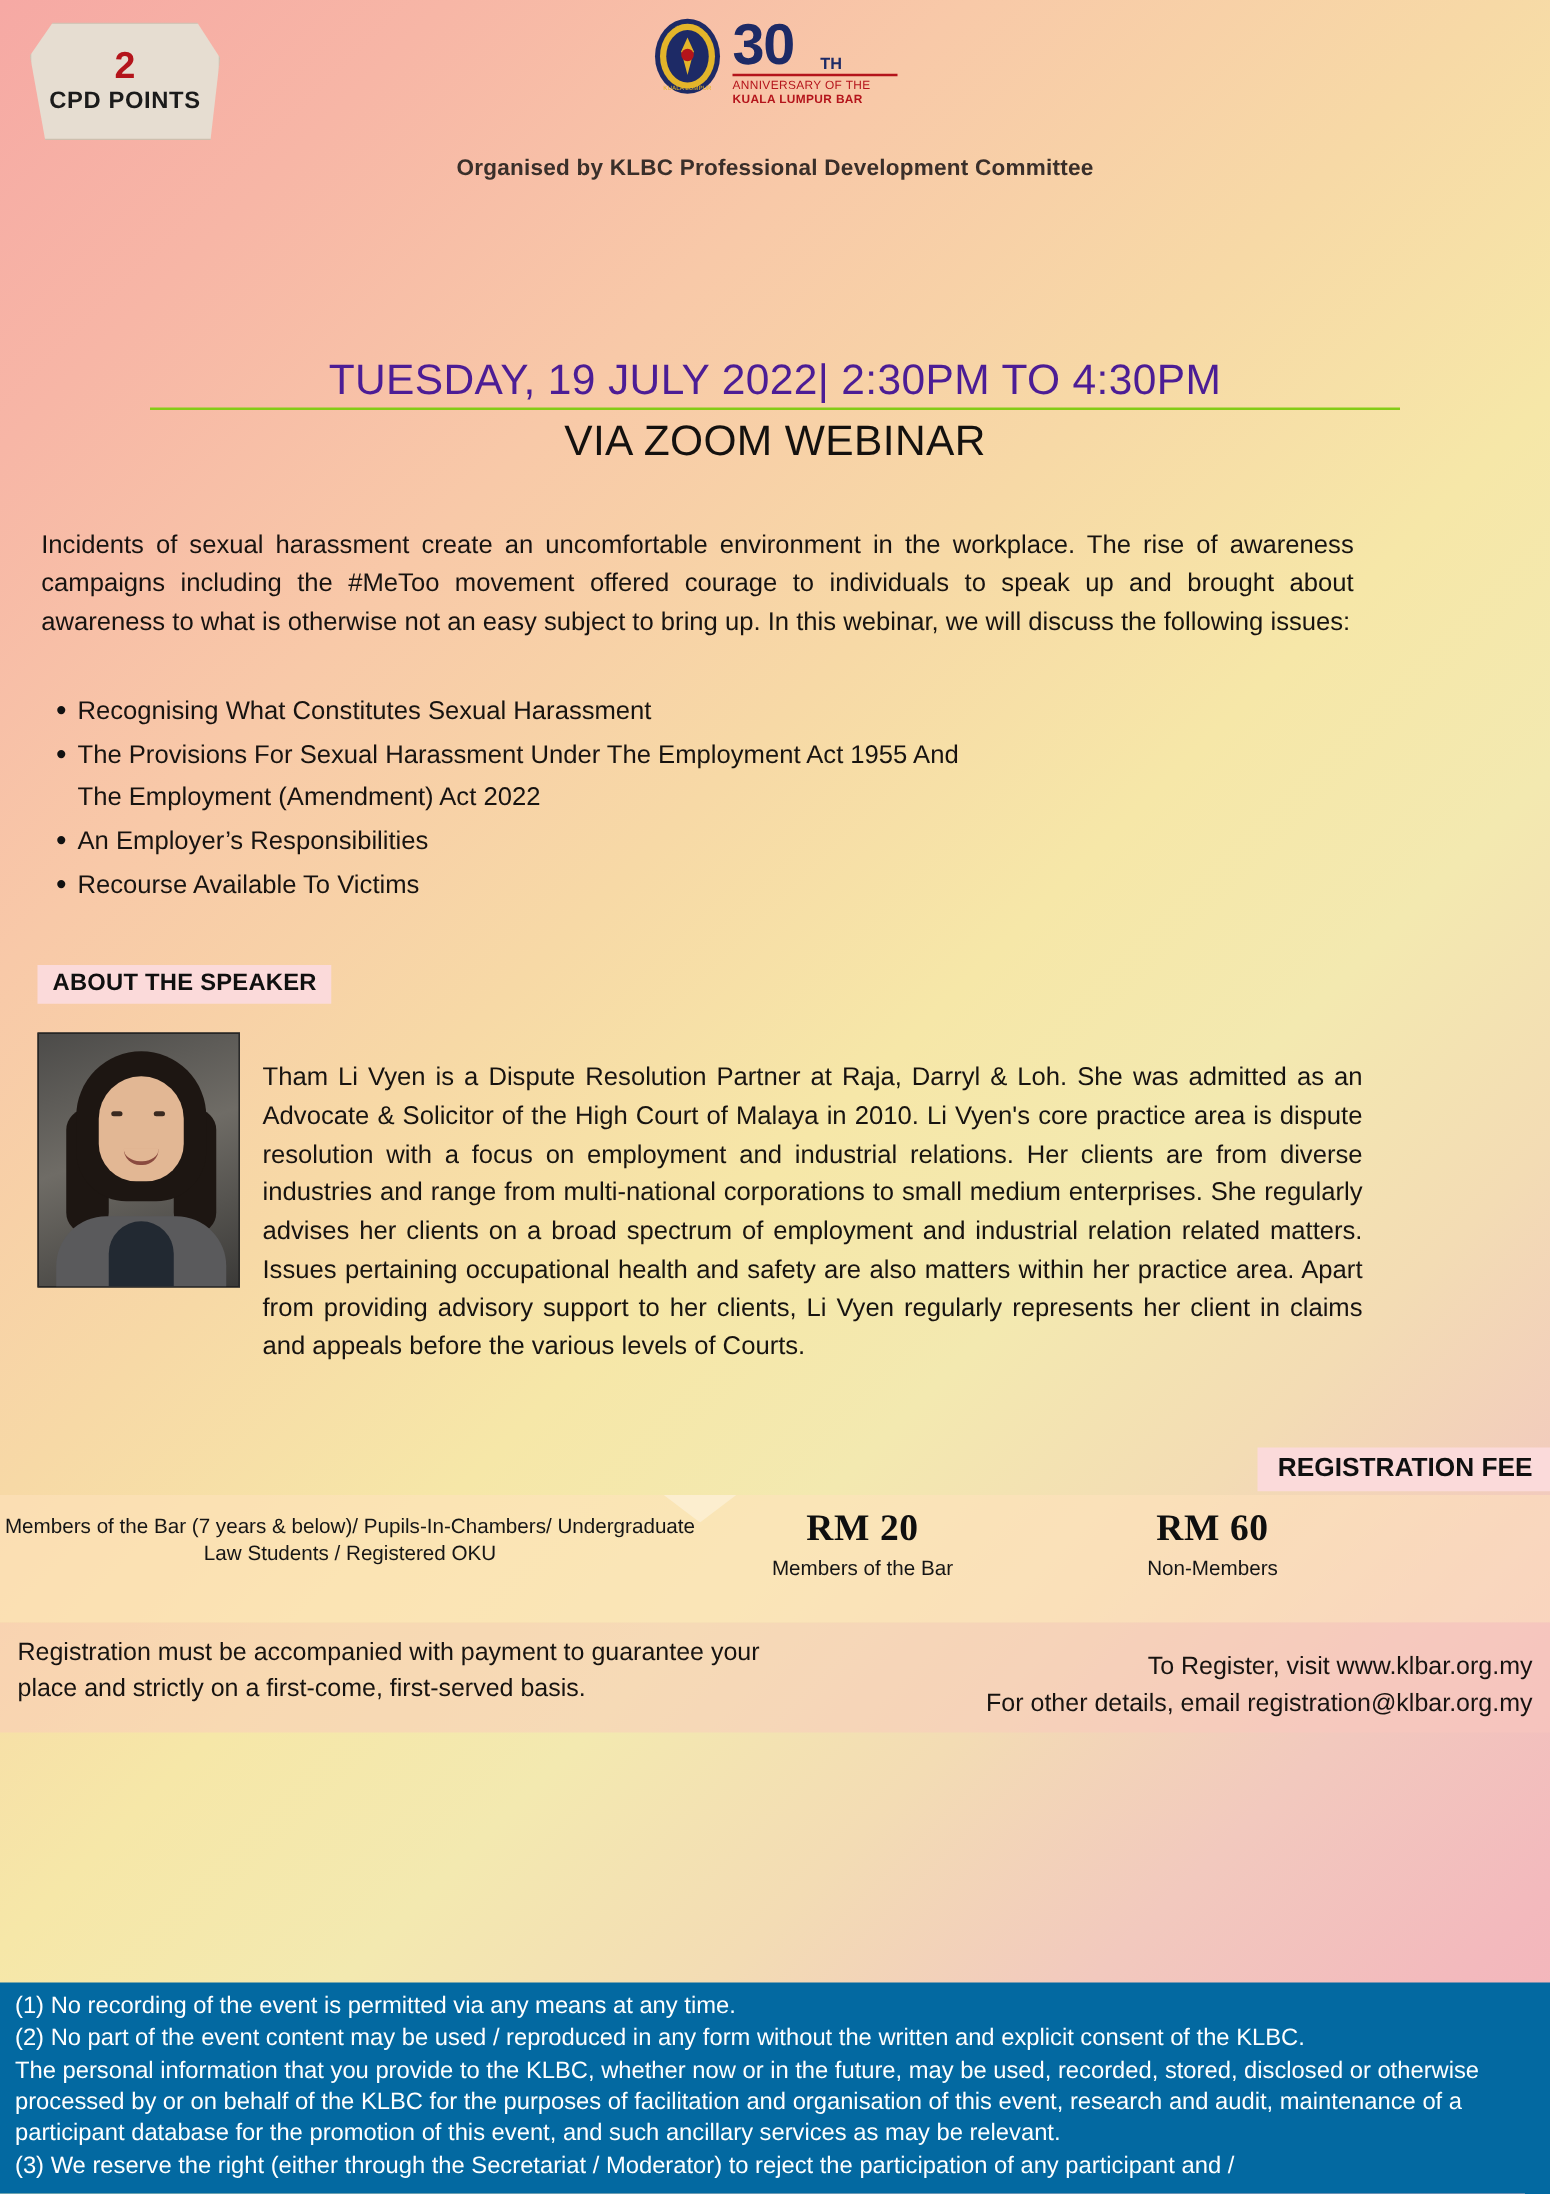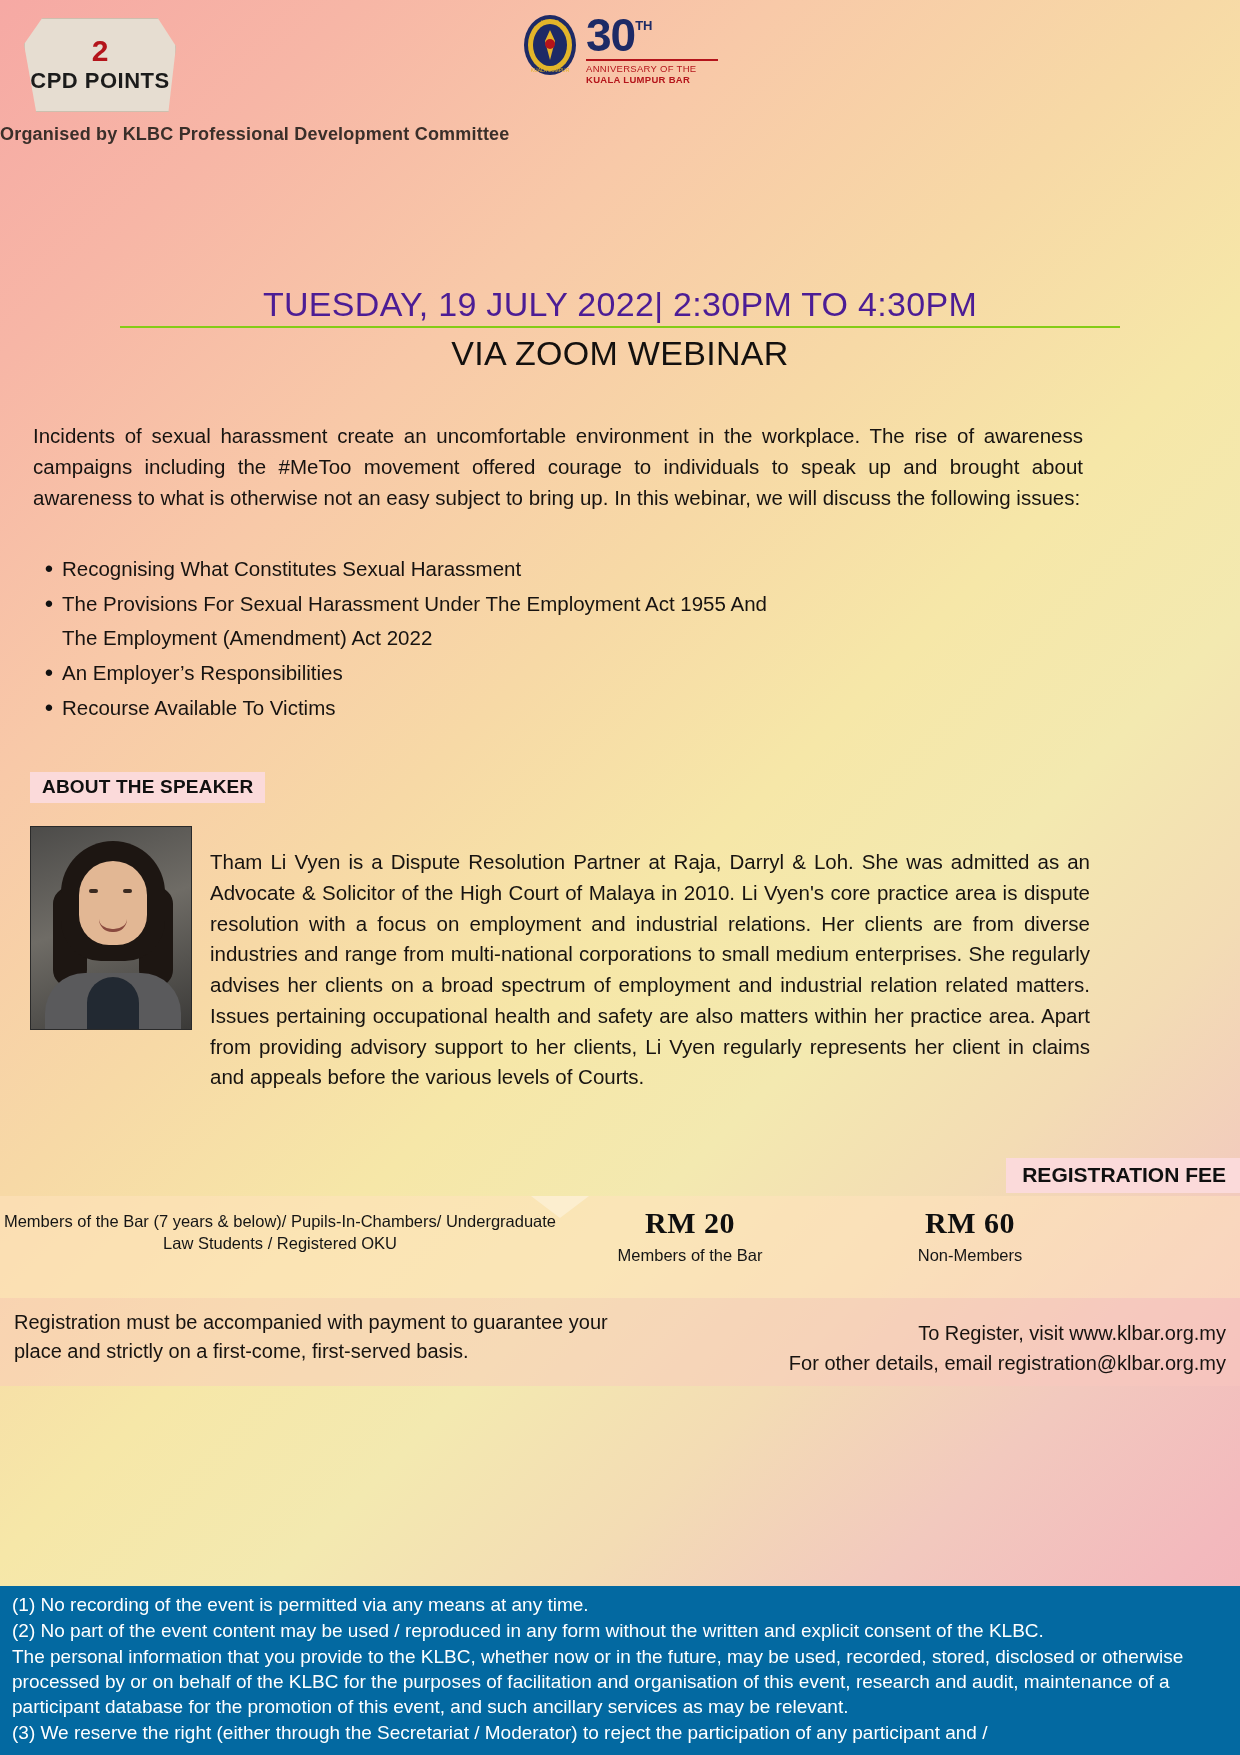--- a/index.html
+++ b/index.html
@@ -24,37 +24,37 @@
   
   .cpd-badge{
     position:absolute;left:24px;top:18px;width:150px;height:92px;
     background:#e6ddd1;
     clip-path:polygon(12% 0%,88% 0%,100% 30%,95% 100%,8% 100%,0% 28%);
     box-shadow:0 2px 4px rgba(0,0,0,.25);
     display:flex;flex-direction:column;align-items:center;justify-content:center;
     border:1px solid #cdbfae;
   }
   .cpd-num{color:#b4141b;font-weight:bold;font-size:30px;line-height:1;margin-bottom:2px;}
-  .cpd-lbl{color:#1b1b1b;font-weight:bold;font-size:22px;letter-spacing:.5px;}
+  .cpd-lbl{color:#1b1b1b;font-weight:bold;font-size:19px;letter-spacing:.5px;}
 
   
   .logo-wrap{position:absolute;left:0;right:0;top:14px;display:flex;justify-content:center;align-items:flex-start;gap:8px;}
   .crest{width:56px;height:62px;position:relative;}
   .crest svg{display:block;}
   .anniv{display:flex;flex-direction:column;align-items:flex-start;}
-  .anniv-top{display:flex;align-items:flex-start;}
+  .anniv-top{display:flex;align-items:flex-end;gap:21px;}
   .anniv-30{font-size:46px;font-weight:bold;color:#1d2a66;line-height:.95;letter-spacing:-1px;}
   .anniv-th{font-size:13px;font-weight:bold;color:#1d2a66;margin-top:4px;}
   .anniv-line{width:132px;height:2px;background:#b4141b;margin:1px 0 2px;}
   .anniv-sub1{font-size:9.5px;font-weight:normal;color:#b4141b;letter-spacing:.3px;}
   .anniv-sub2{font-size:9.5px;font-weight:bold;color:#b4141b;letter-spacing:.3px;}
 
   
   .organiser{
-    position:absolute;top:124px;left:0;right:0;text-align:left;
+    position:absolute;top:124px;left:0;right:0;text-align:center;
     font-size:18px;font-weight:bold;color:#3a2f2a;letter-spacing:.2px;
   }
   .title{
     position:absolute;top:152px;left:0;right:0;text-align:center;
     color:#1b18c8;font-weight:bold;font-size:45px;line-height:1.12;letter-spacing:.2px;
   }
   .title .l2{display:block;font-size:45px;}
   .datetime{
     position:absolute;top:285px;left:120px;right:120px;text-align:center;
     font-size:34px;color:#4c1d95;letter-spacing:.3px;

